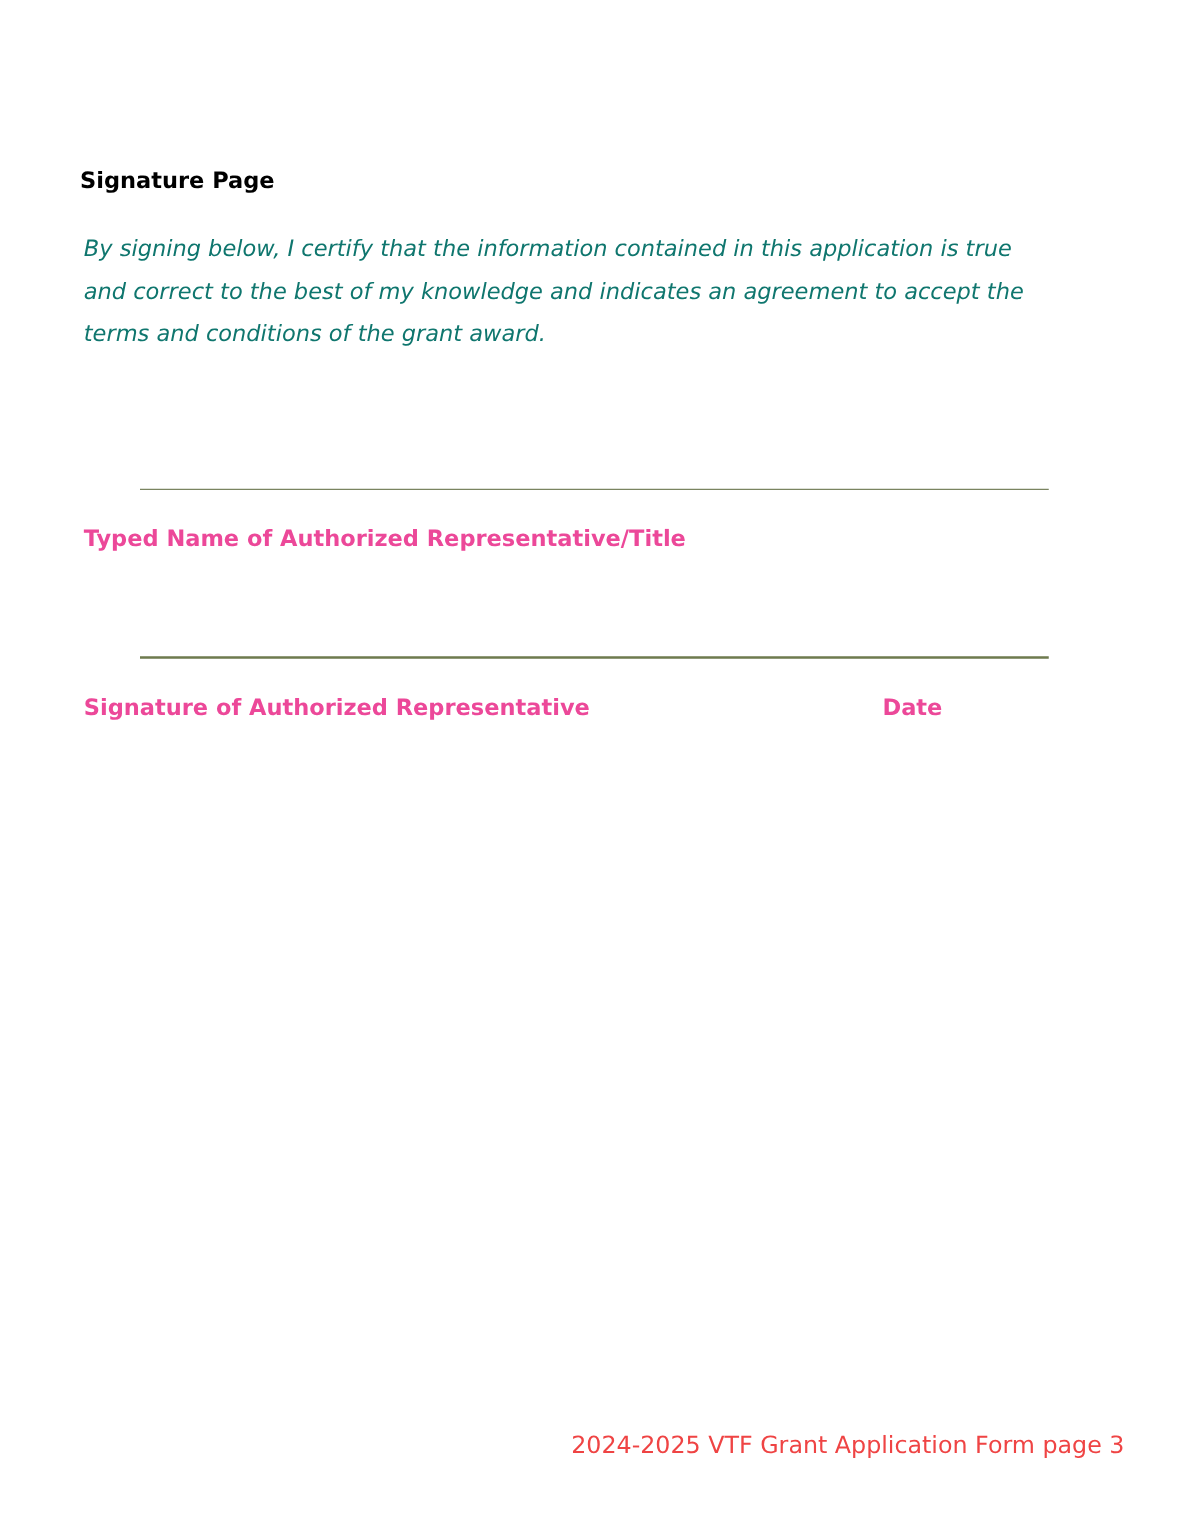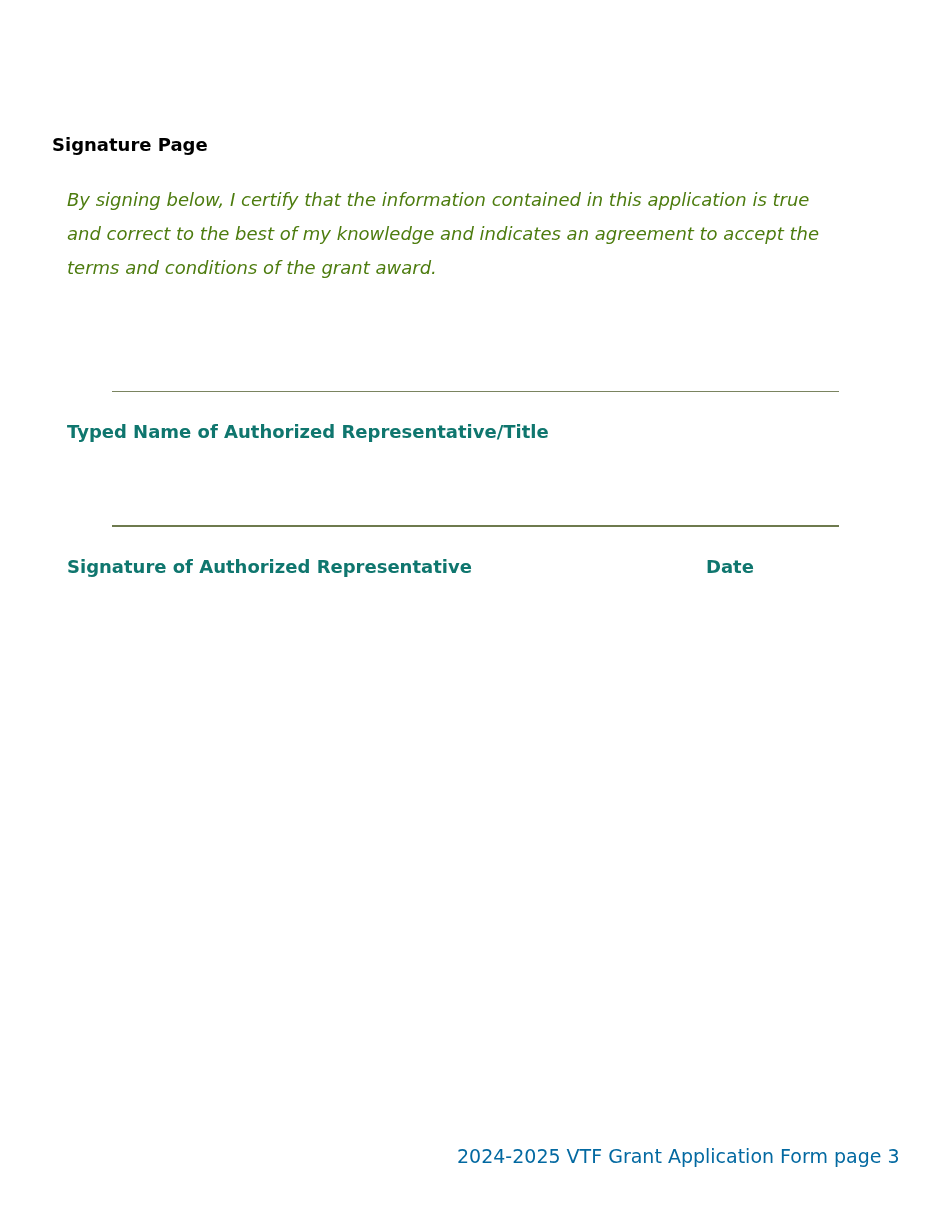--- a/index.html
+++ b/index.html
@@ -1,26 +1,26 @@
 <!DOCTYPE html>
 <html><head>
 <meta charset="utf-8">
 <style>
   html, body { margin: 0; padding: 0; background: #ffffff; }
   body { width: 950px; height: 1230px; position: relative; overflow: hidden; font-family: "DejaVu Sans", sans-serif; }
-  .heading { position: absolute; left: 52px; top: 134px; font-size: 18px; font-weight: bold; color: #000; margin: 0; }
-  .cert { position: absolute; left: 67px; top: 183px; width: 760px; font-size: 18px; font-style: italic; color: #4d7c0f; line-height: 34px; margin: 0; }
+  .heading { position: absolute; left: 64px; top: 134px; font-size: 18px; font-weight: bold; color: #000; margin: 0; }
+  .cert { position: absolute; left: 67px; top: 183px; width: 760px; font-size: 18px; font-style: italic; color: #0f766e; line-height: 34px; margin: 0; }
   .line { position: absolute; left: 112px; width: 727px; background: #7a8460; }
   .line1 { top: 391px; height: 1px; }
   .line2 { top: 525px; height: 2px; background: #6e7a4e; }
-  .label { position: absolute; font-size: 18px; font-weight: bold; color: #0f766e; margin: 0; }
+  .label { position: absolute; font-size: 18px; font-weight: bold; color: #ec4899; margin: 0; }
   .lbl-name { left: 67px; top: 421px; }
   .lbl-sig { left: 67px; top: 556px; text-align: center; }
   .lbl-date { left: 682px; top: 556px; margin-left: 24px; }
-  .footer { position: absolute; left: 457px; top: 1145px; font-size: 19px; color: #0369a1; }
+  .footer { position: absolute; left: 457px; top: 1145px; font-size: 19px; color: #ef4444; }
 </style>
 </head>
 <body>
 
 <h2 class="heading">Signature Page</h2>
 <p class="cert">By signing below, I certify that the information contained in this application is true and correct to the best of my knowledge and indicates an agreement to accept the terms and conditions of the grant award.</p>
 
 <div class="line line1"></div>
 <div class="label lbl-name">Typed Name of Authorized Representative/Title</div>
 

